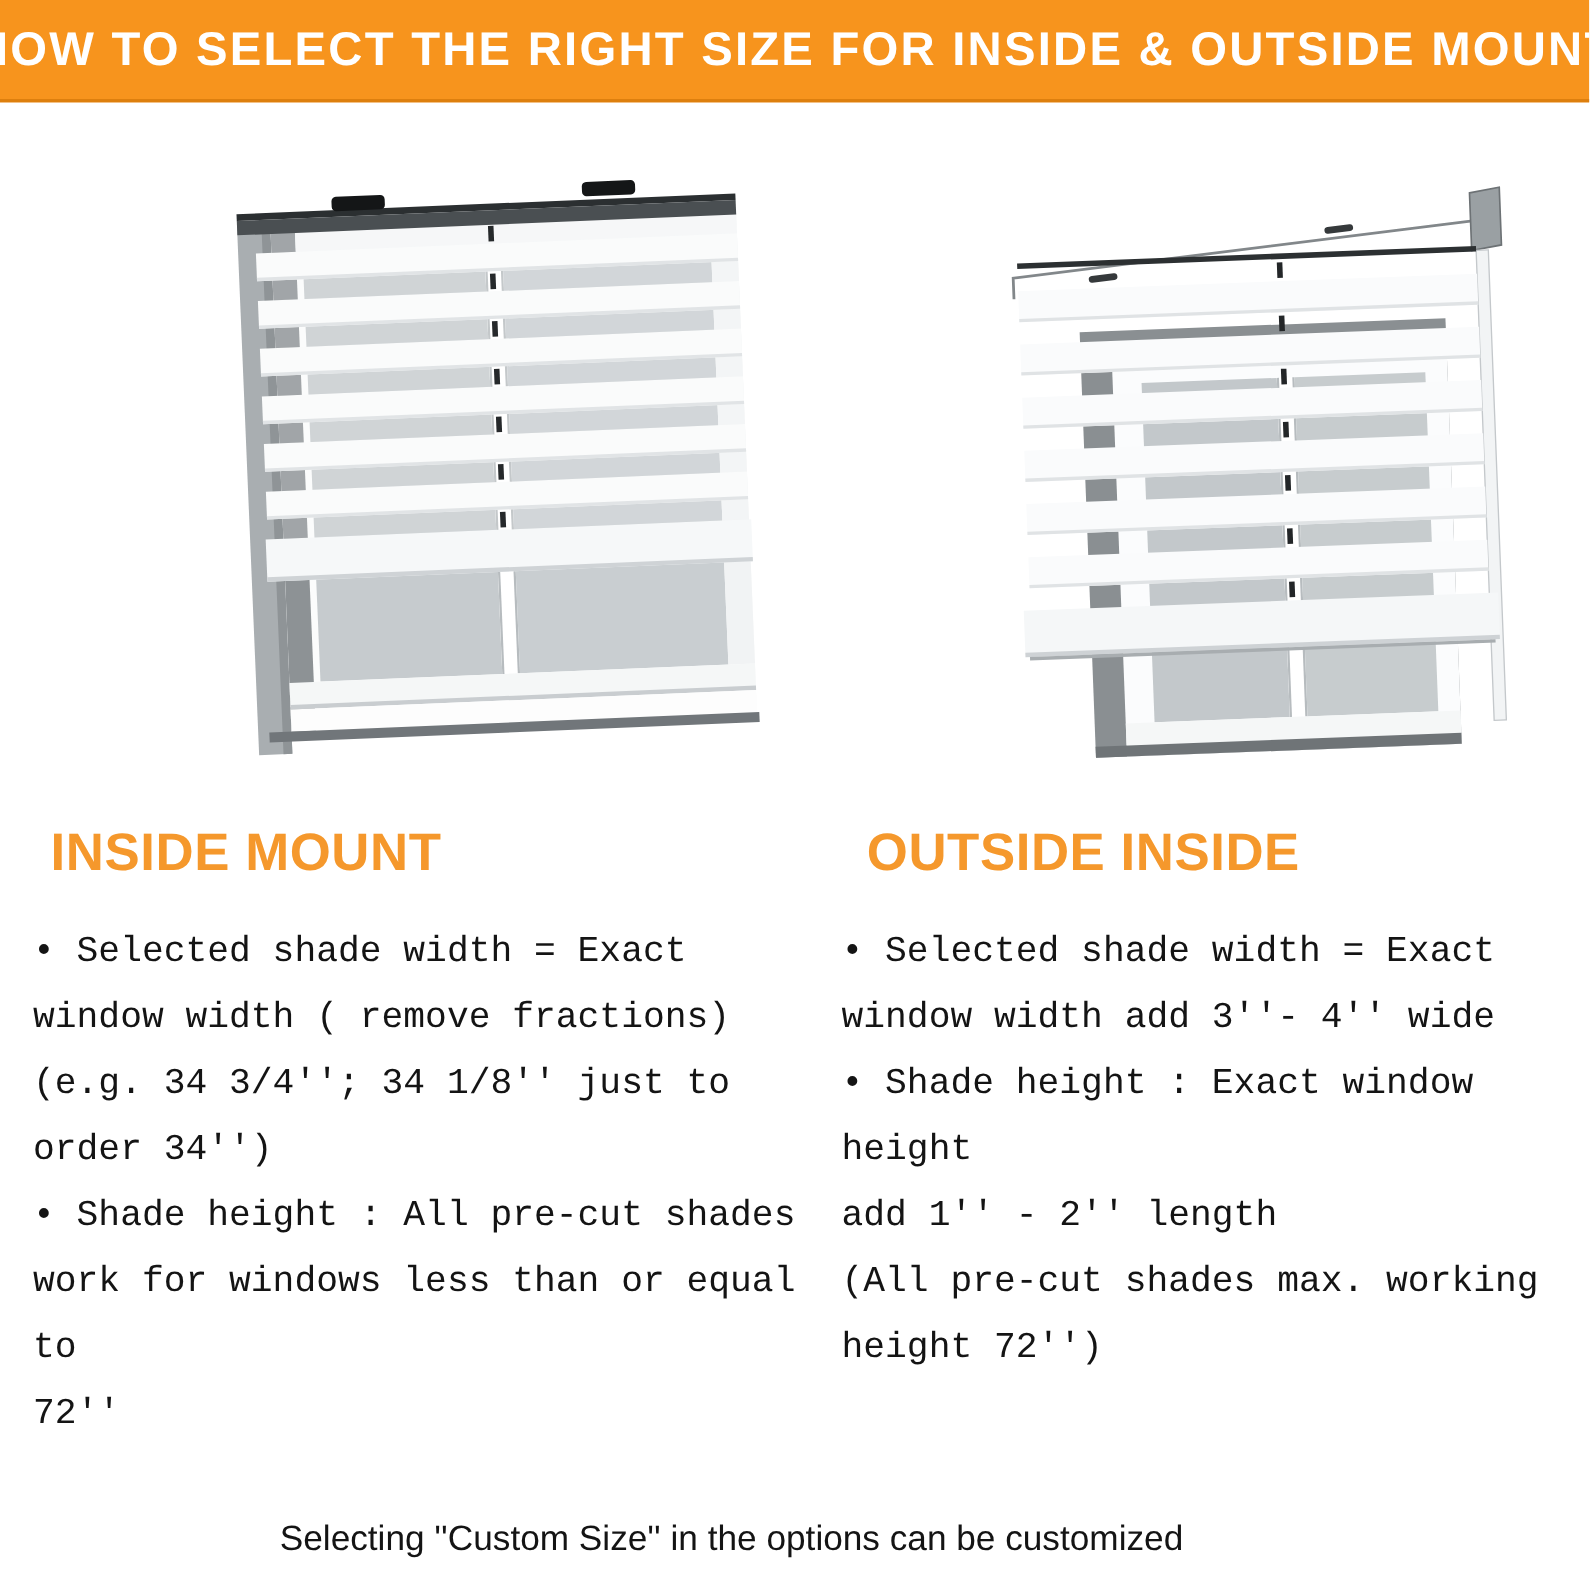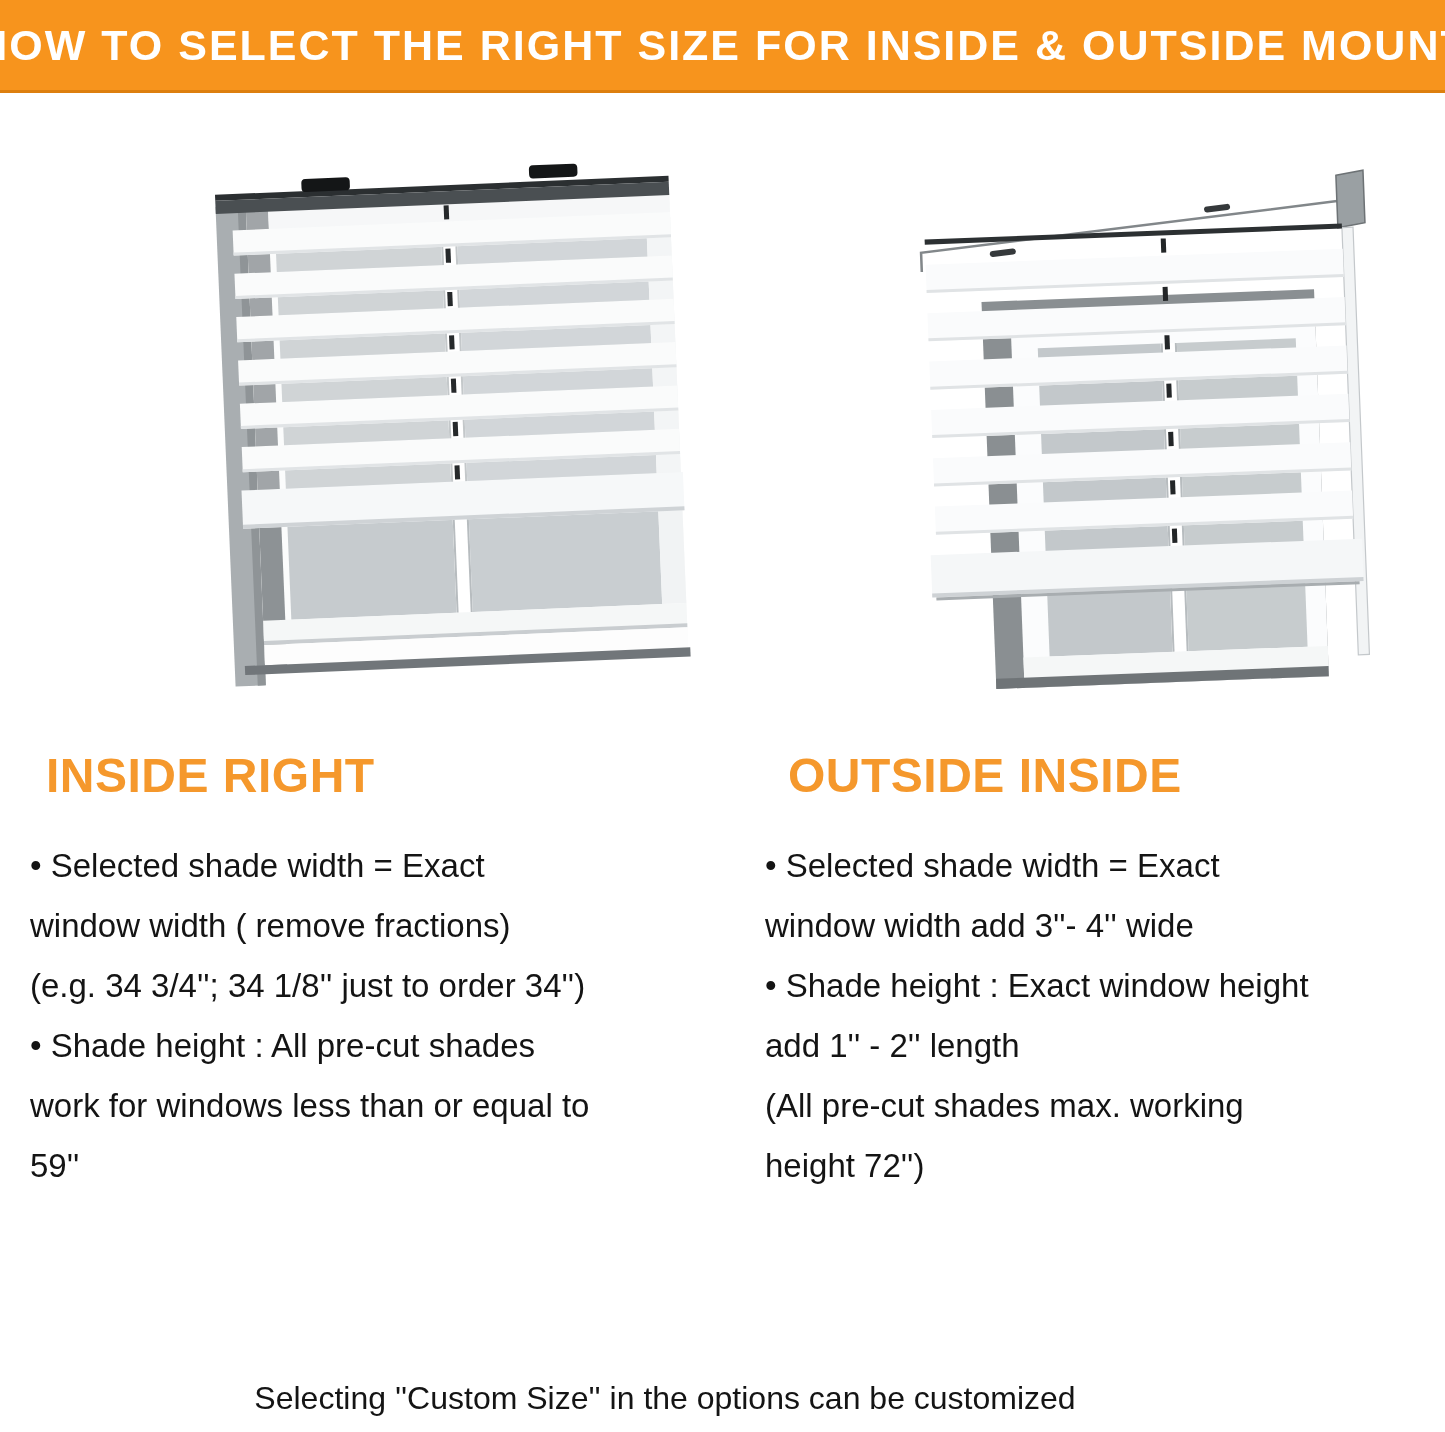--- a/index.html
+++ b/index.html
@@ -21,21 +21,21 @@
   .fig-outside{left:850px;top:128px;width:540px;height:600px;}
   .fig svg{width:100%;height:100%;display:block;}
   .mount-heading{
     position:absolute;margin:0;font-size:48px;font-weight:bold;
     color:#F5982C;letter-spacing:0.5px;white-space:nowrap;
   }
   .h-inside{left:46px;top:748px;}
   .h-outside{left:788px;top:748px;}
   .bullets{
     position:absolute;top:836px;width:700px;
-    font-size:33px;line-height:60px;color:#141414;
+    font-size:33px;line-height:60px;color:#141414;font-family:Liberation Mono, monospace;
   }
   .bullets p{margin:0;white-space:pre-line;}
   .b-inside{left:30px;}
   .b-outside{left:765px;}
   .footer-note{
     position:absolute;left:0;top:1380px;width:1330px;margin:0;
     text-align:center;font-size:32px;color:#141414;
   }
 </style>
 </head>
@@ -162,30 +162,30 @@
 
         <g>
           <rect x="36" y="399" width="428" height="42" fill="#f5f7f8"></rect>
           <rect x="36" y="437" width="428" height="4" fill="#ced2d5"></rect>
           <rect x="40" y="441" width="420" height="3" fill="#a8adb0"></rect>
         </g>
       </g>
     </svg>
   </figure>
 
-  <h2 class="mount-heading h-inside">INSIDE RIGHT</h2>
+  <h2 class="mount-heading h-inside">INSIDE MOUNT</h2>
   <h2 class="mount-heading h-outside">OUTSIDE INSIDE</h2>
 
   <div class="bullets b-inside">
     <p>• Selected shade width = Exact
 window width ( remove fractions)
 (e.g. 34 3/4''; 34 1/8'' just to order 34'')</p>
     <p>• Shade height : All pre-cut shades
 work for windows less than or equal to
-59''</p>
+72''</p>
   </div>
 
   <div class="bullets b-outside">
     <p>• Selected shade width = Exact
 window width add 3''- 4'' wide</p>
     <p>• Shade height : Exact window height
 add 1'' - 2'' length
 (All pre-cut shades max. working
 height 72'')</p>
   </div>

